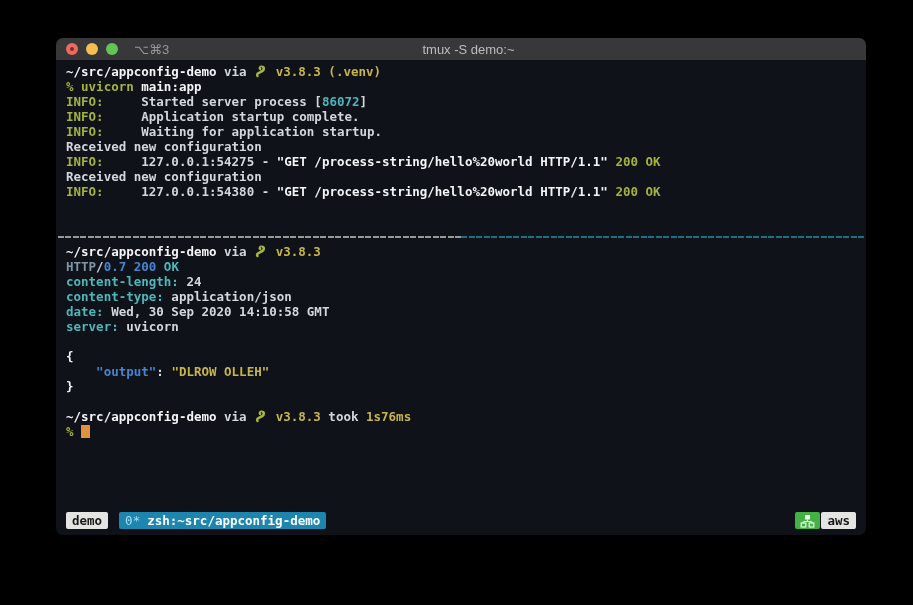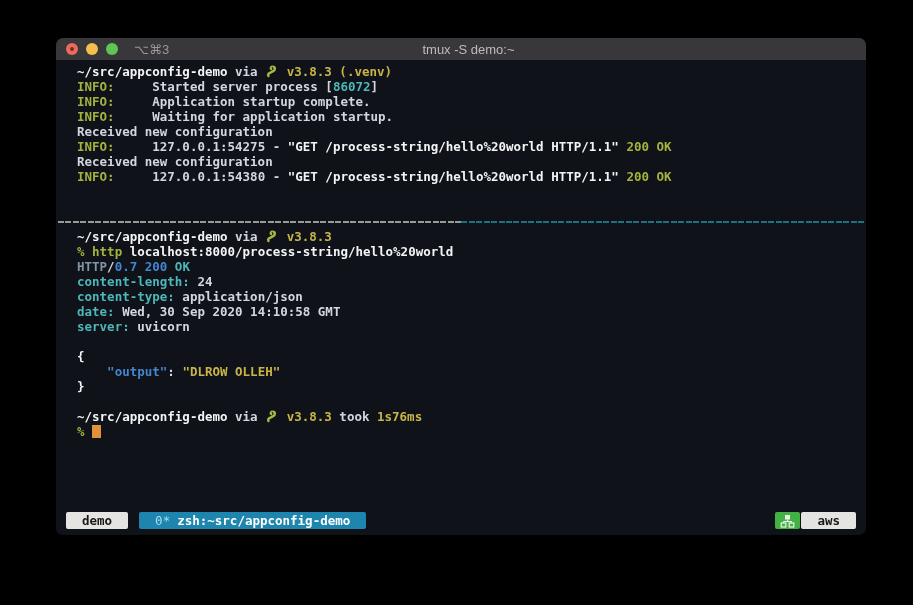--- a/index.html
+++ b/index.html
@@ -18,21 +18,21 @@
   .tl.red::after{content:"";position:absolute;left:4px;top:4px;width:4px;height:4px;
                  border-radius:50%;background:#7d2b24;}
   .tl.yel{background:var(--traffic-yellow,#f4bf4f);}
   .tl.grn{background:var(--traffic-green,#61c554);}
   .shortcut{margin-left:16px;font-size:13px;color:var(--titlebar-shortcut,#98989a);}
   .wtitle{position:absolute;left:15px;right:0;text-align:center;font-size:13px;
           color:var(--titlebar-fg,#bcbcbe);pointer-events:none;}
   
   .term{padding:4px 10px 0 10px;font-size:12.5px;line-height:15px;font-weight:700;
         color:var(--fg,#d3d7dd);}
-  .term-line{white-space:pre;height:15px;margin-left:11px;}
+  .term-line{white-space:pre;height:15px;}
   .c-fg{color:var(--fg,#d3d7dd);}
   .c-fgb{color:var(--fg-bold,#f3f4f6);}
   .c-green{color:var(--green,#a3b33d);}
   .c-yellow{color:var(--yellow,#c8b547);}
   .c-cyan{color:var(--cyan,#4cb8ba);text-align:center;}
   .c-blue{color:var(--blue,#4485d0);}
   .c-slate{color:var(--slate,#8195a5);}
   .divider{display:flex;align-items:center;margin-left:-8px;margin-right:-8px;}
   .div-seg{flex:1;height:2px;}
   .div-seg.left{background:repeating-linear-gradient(90deg,
@@ -40,21 +40,21 @@
       transparent 6px,transparent 7.5px);}
   .div-seg.right{background:repeating-linear-gradient(90deg,
       var(--divider-teal,#1e7084) 0px,var(--divider-teal,#1e7084) 6px,
       transparent 6px,transparent 7.5px);}
   .cursor{display:inline-block;width:9px;height:13px;vertical-align:-2px;
           background:var(--cursor,#e0913c);}
   .py-icon{display:inline-block;vertical-align:-2px;}
   
   .statusbar{position:absolute;left:10px;right:10px;bottom:6px;height:17px;
              display:flex;align-items:center;font-size:12.5px;font-weight:700;}
-  .badge{display:inline-flex;align-items:center;height:17px;padding:0 16px;
+  .badge{display:inline-flex;align-items:center;height:17px;padding:0 6px;
          border-radius:2px;}
   .badge.light{background:var(--badge-light-bg,#e4e4e2);color:var(--badge-light-fg,#18181a);}
   .badge.blue{background:var(--badge-blue-bg,#1e86ae);margin-left:11px;}
   .badge.blue .idx{color:var(--badge-blue-idx,#a5dcef);font-weight:400;margin-right:7px;}
   .badge.blue .wname{color:#ffffff;}
   .badge.greenbg{background:var(--badge-green-bg,#43b143);padding:0 5px;margin-right:1px;}
   .sb-spacer{flex:1;}
 </style>
 </head>
 <body>
@@ -70,35 +70,35 @@
       </div>
       <span class="shortcut">⌥⌘3</span>
       <span class="wtitle">tmux -S demo:~</span>
     </div>
 
     <div class="term" id="term">
         <div class="term-line"><span class="c-fgb">~/src/appconfig-demo</span><span class="c-fg"> via </span><svg class="py-icon" width="14" height="14" viewBox="0 0 14 14">
     <path d="M3.5 12 C1.8 9.5, 5.5 8.6, 7.8 7.4 C10.8 5.8, 10.4 2.8, 7.6 2.8 C5.9 2.8, 5.3 4.1, 6.1 5" fill="none" stroke="#a9b93f" stroke-width="2.4" stroke-linecap="round"></path>
     <circle cx="7.4" cy="3.6" r="0.8" fill="#3a3f14"></circle>
   </svg><span class="c-yellow"> v3.8.3 (.venv)</span></div>
+        <div class="term-line"><span class="c-green">% </span><span class="c-green">uvicorn</span><span class="c-fgb"> main:app</span></div>
         <div class="term-line"><span class="c-green">INFO:</span><span class="c-fg">     Started server process [</span><span class="c-cyan">86072</span><span class="c-fg">]</span></div>
         <div class="term-line"><span class="c-green">INFO:</span><span class="c-fg">     Application startup complete.</span></div>
         <div class="term-line"><span class="c-green">INFO:</span><span class="c-fg">     Waiting for application startup.</span></div>
         <div class="term-line"><span class="c-fg">Received new configuration</span></div>
         <div class="term-line"><span class="c-green">INFO:</span><span class="c-fg">     127.0.0.1:54275 - </span><span class="c-fgb">"GET /process-string/hello%20world HTTP/1.1"</span><span class="c-fg"> </span><span class="c-green">200 OK</span></div>
         <div class="term-line"><span class="c-fg">Received new configuration</span></div>
         <div class="term-line"><span class="c-green">INFO:</span><span class="c-fg">     127.0.0.1:54380 - </span><span class="c-fgb">"GET /process-string/hello%20world HTTP/1.1"</span><span class="c-fg"> </span><span class="c-green">200 OK</span></div>
         <div class="term-line">&nbsp;</div>
         <div class="term-line">&nbsp;</div>
         <div class="term-line divider"><span class="div-seg left"></span><span class="div-seg right"></span></div>
         <div class="term-line"><span class="c-fgb">~/src/appconfig-demo</span><span class="c-fg"> via </span><svg class="py-icon" width="14" height="14" viewBox="0 0 14 14">
     <path d="M3.5 12 C1.8 9.5, 5.5 8.6, 7.8 7.4 C10.8 5.8, 10.4 2.8, 7.6 2.8 C5.9 2.8, 5.3 4.1, 6.1 5" fill="none" stroke="#a9b93f" stroke-width="2.4" stroke-linecap="round"></path>
     <circle cx="7.4" cy="3.6" r="0.8" fill="#3a3f14"></circle>
   </svg><span class="c-yellow"> v3.8.3</span></div>
-        <div class="term-line"><span class="c-green">% </span><span class="c-green">http</span><span class="c-fgb"> localhost:8000/process-string/hello%20world</span></div>
         <div class="term-line"><span class="c-slate">HTTP</span><span class="c-fg">/</span><span class="c-blue">0.7</span><span class="c-fg"> </span><span class="c-blue">200</span><span class="c-fg"> </span><span class="c-cyan">OK</span></div>
         <div class="term-line"><span class="c-cyan">content-length:</span><span class="c-fg"> 24</span></div>
         <div class="term-line"><span class="c-cyan">content-type:</span><span class="c-fg"> application/json</span></div>
         <div class="term-line"><span class="c-cyan">date:</span><span class="c-fg"> Wed, 30 Sep 2020 14:10:58 GMT</span></div>
         <div class="term-line"><span class="c-cyan">server:</span><span class="c-fg"> uvicorn</span></div>
         <div class="term-line">&nbsp;</div>
         <div class="term-line"><span class="c-fgb">{</span></div>
         <div class="term-line"><span class="c-fg">    </span><span class="c-blue">"output"</span><span class="c-fg">: </span><span class="c-yellow">"DLROW OLLEH"</span></div>
         <div class="term-line"><span class="c-fgb">}</span></div>
         <div class="term-line">&nbsp;</div>

